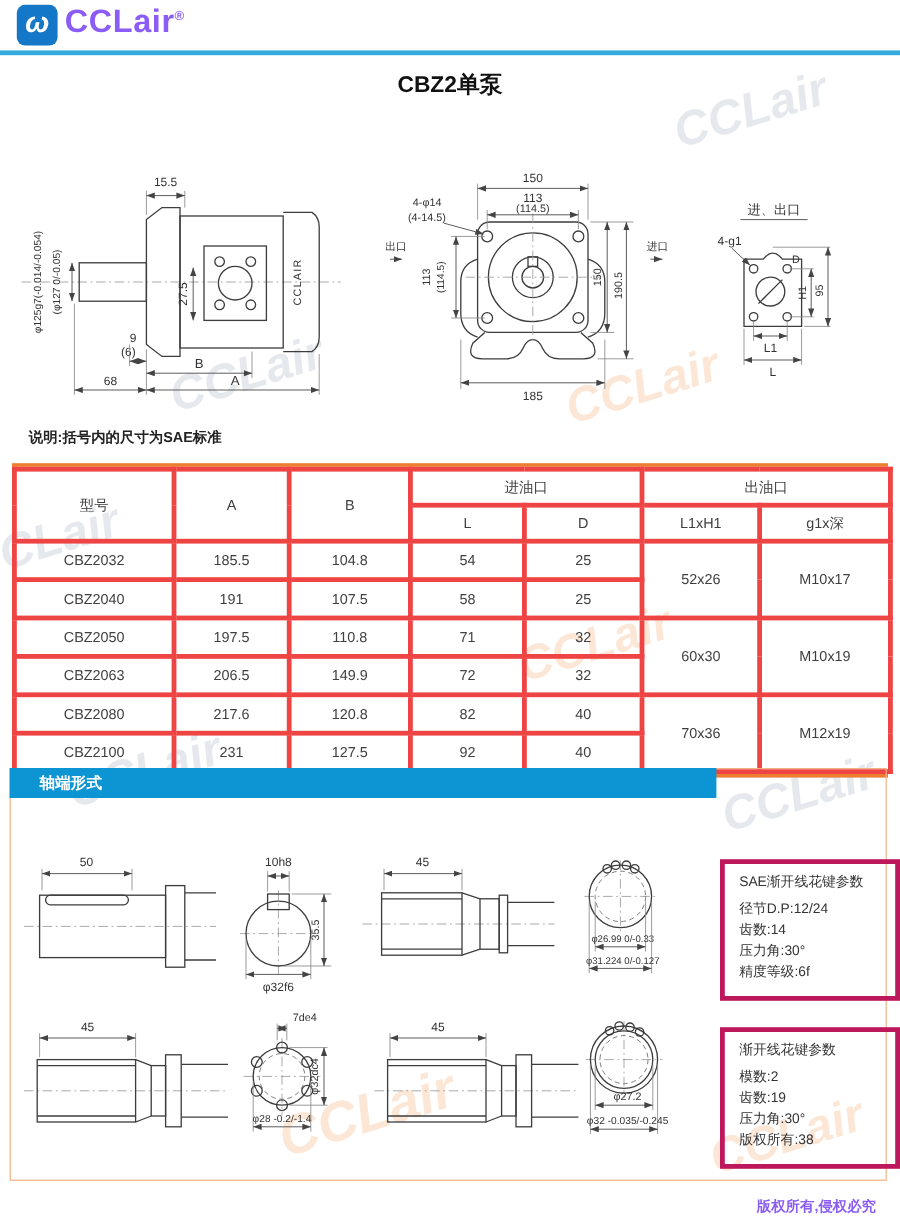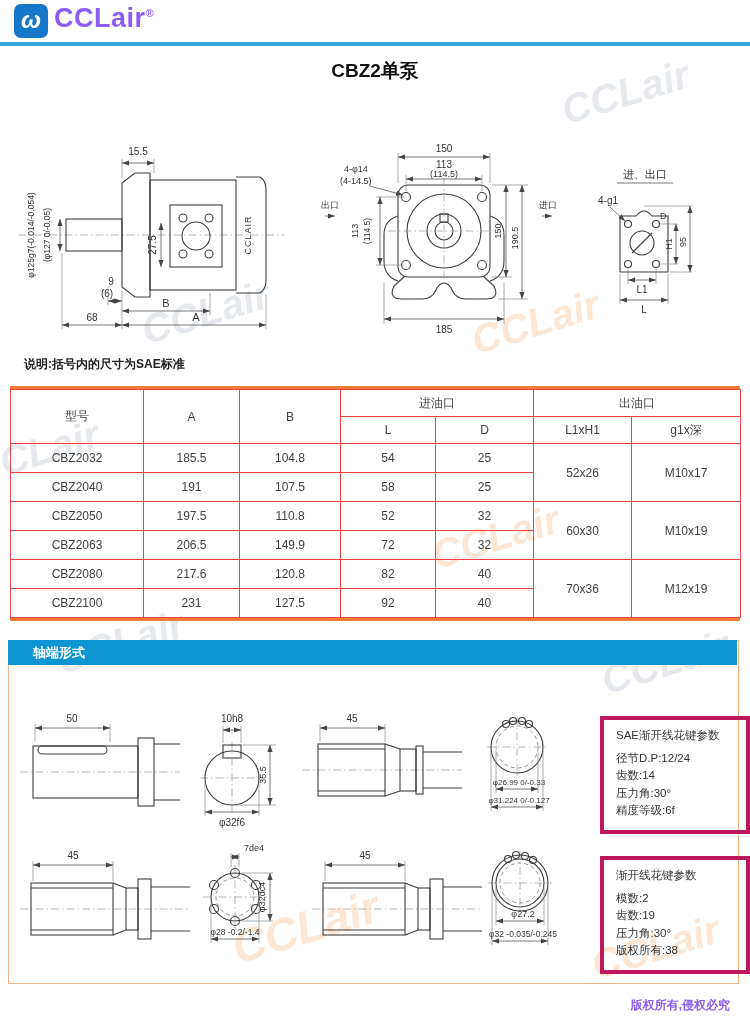--- a/index.html
+++ b/index.html
@@ -23,27 +23,27 @@
               font-size:19px;font-weight:bold;color:#111;}
   .secbar{position:absolute;height:25px;background:#0d94d2;color:#fff;font-size:13px;
           font-weight:bold;line-height:25px;}
   .secbar span{padding-left:25px;}
   #bar1{left:0;top:96px;width:750px;}
   .note{position:absolute;left:24px;top:356px;font-size:12px;font-weight:bold;color:#222;}
   
   .tbl-wrap{position:absolute;left:10px;top:386px;width:730px;border-top:3px solid #ed7d31;
             border-bottom:3px solid #ed7d31;}
   table.tbl{border-collapse:collapse;table-layout:fixed;width:730px;}
-  .tbl th,.tbl td{border:1px solid #ef4444;font-weight:normal;text-align:center;
+  .tbl th,.tbl td{border:4px solid #ef4444;font-weight:normal;text-align:center;
                   font-size:12px;color:#3f3f3f;padding:0;}
   .tbl thead th{height:26px;}
   .tbl tbody td{height:28px;}
   
   #sec2{position:absolute;left:8px;top:640px;width:729px;height:342px;border:1px solid #f3b183;}
-  #bar2{left:8px;top:640px;width:729px;}
+  #bar2{left:8px;top:640px;width:589px;}
   .param-box{position:absolute;width:120px;border:4px solid #be185d;padding:8px 10px 9px 12px;
              font-size:11.5px;color:#333;background:transparent;}
   .param-box .pb-title{margin:0 0 8px 0;font-size:11.5px;}
   .param-box p{margin:0 0 3px 0;line-height:14.5px;}
   .footer{position:absolute;right:20px;top:997px;font-size:12px;font-weight:bold;color:#8b5cf6;}
   
   svg{position:absolute;overflow:visible;}
   svg text{font-family:"Liberation Sans",sans-serif;fill:#333;font-size:10px;}
   .ol{stroke:#3d3d3d;stroke-width:1.1;fill:none;}
   .dl{stroke:#555;stroke-width:.8;fill:none;}
@@ -267,21 +267,21 @@
           <td>CBZ2040</td>
           <td>191</td>
           <td>107.5</td>
           <td>58</td>
           <td>25</td>
         </tr>
         <tr>
           <td>CBZ2050</td>
           <td>197.5</td>
           <td>110.8</td>
-          <td>52</td>
+          <td>71</td>
           <td>32</td>
           <td rowspan="2">60x30</td>
           <td rowspan="2">M10x19</td>
         </tr>
         <tr>
           <td>CBZ2063</td>
           <td>206.5</td>
           <td>149.9</td>
           <td>72</td>
           <td>32</td>

